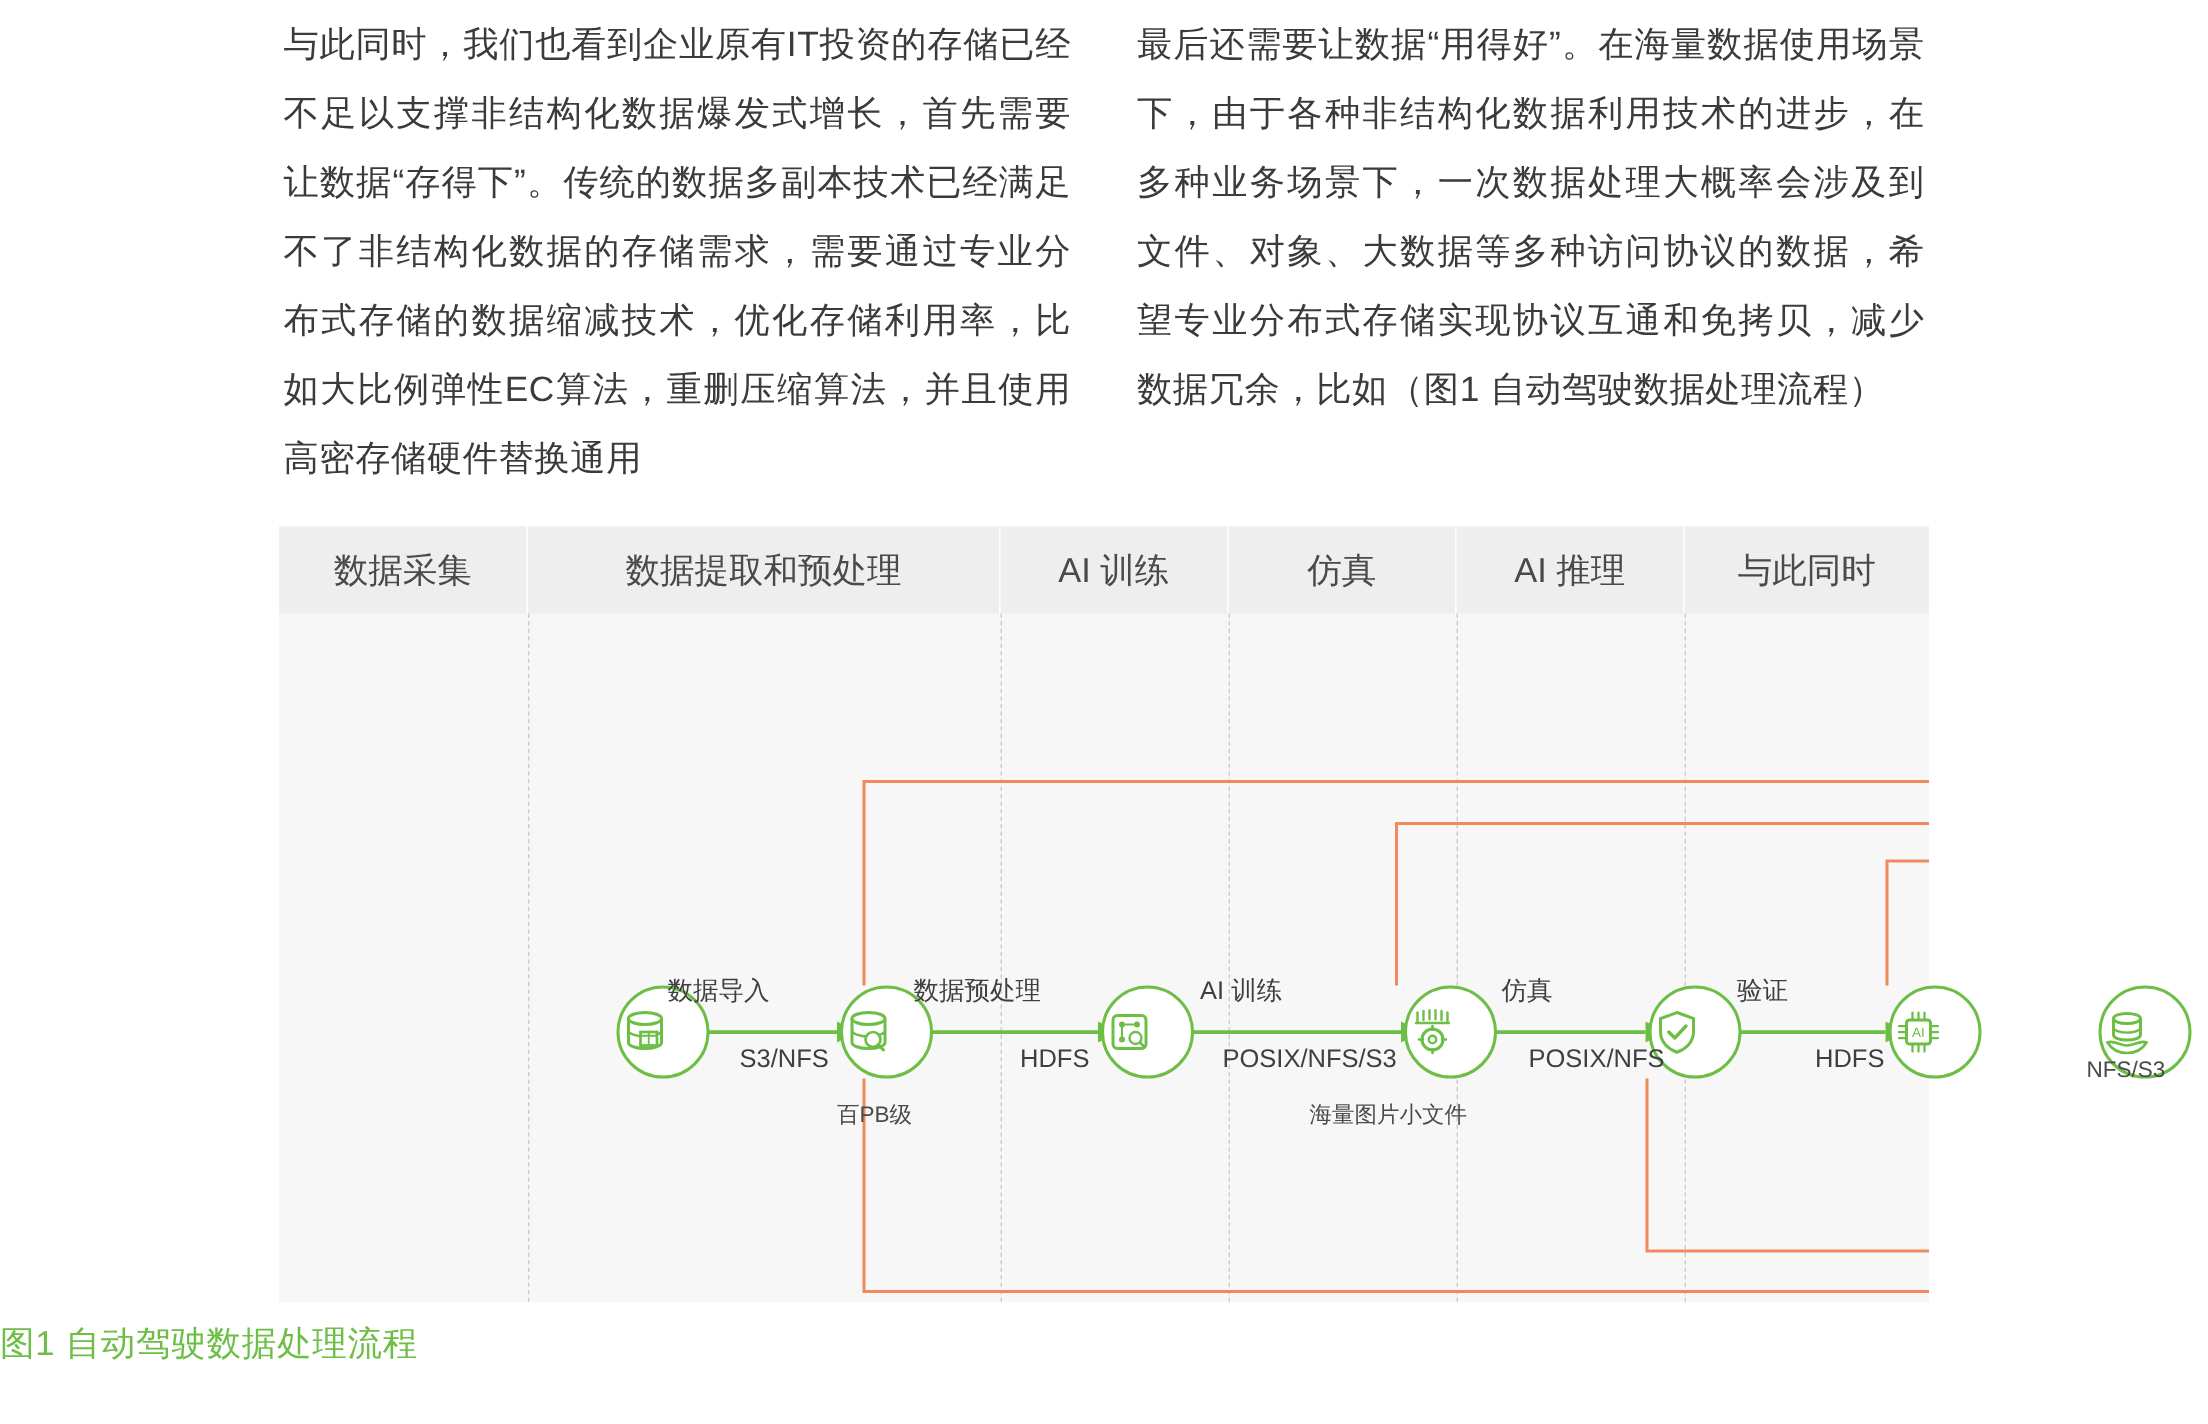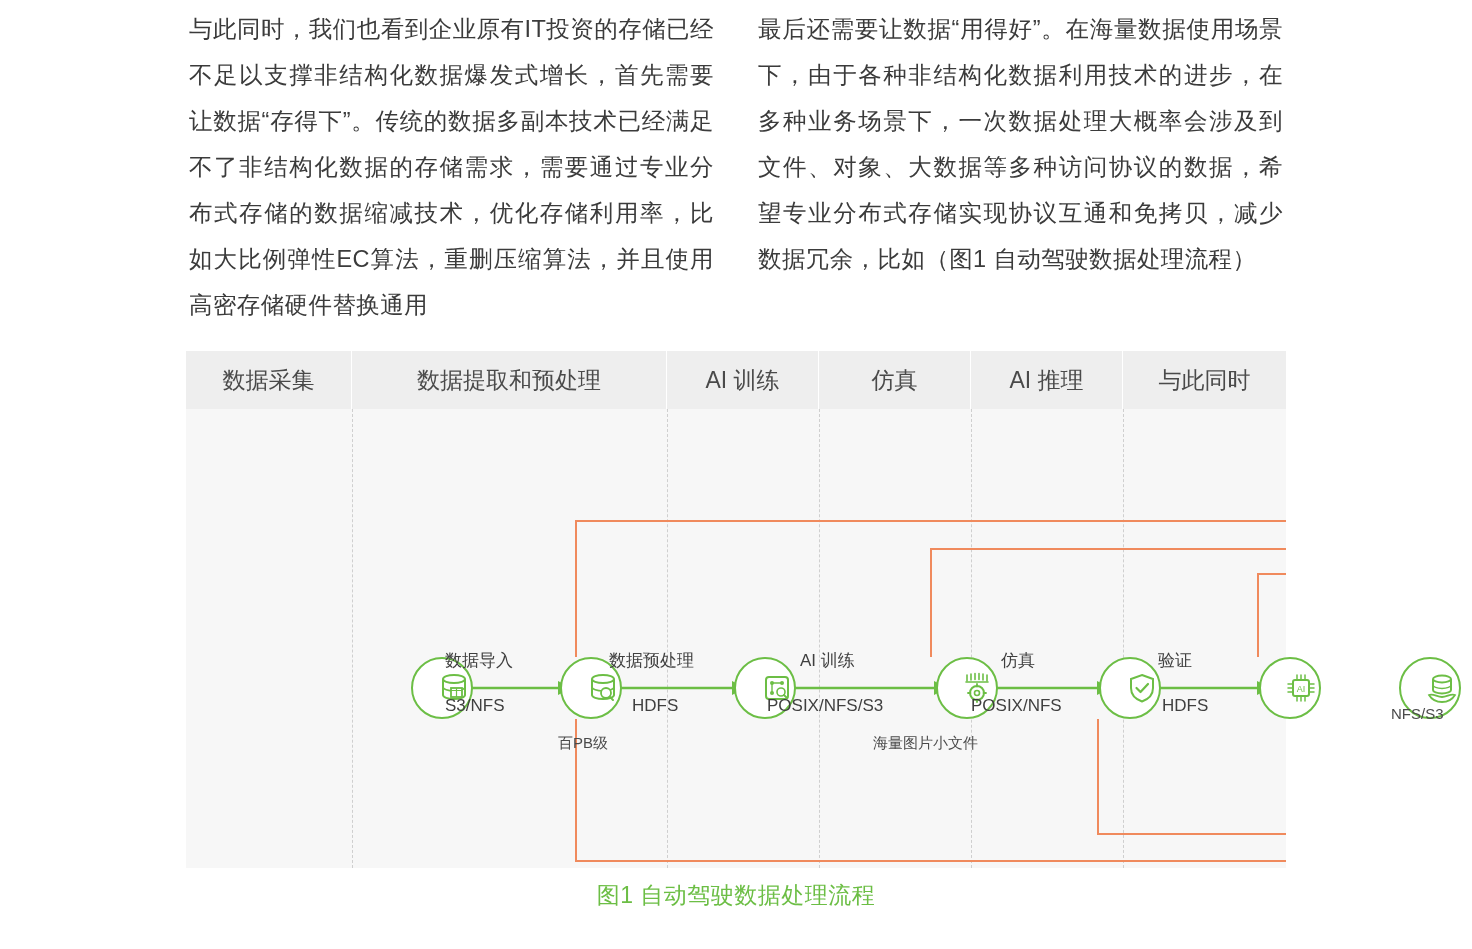--- a/index.html
+++ b/index.html
@@ -85,36 +85,37 @@
   .node {
     position: absolute;
     width: 62px;
     height: 62px;
     border-radius: 50%;
     background: #ffffff;
     border: 2px solid #6cbe45;
     box-sizing: border-box;
     display: flex;
     align-items: center;
-    justify-content: flex-end;
+    justify-content: flex-start;
   }
   .node svg { display: block; }
 
   
   .lbl {
     position: absolute;
     font-size: 17px;
     color: #3f3f3f;
     white-space: nowrap;
   }
   .lbl-sub {
     position: absolute;
     font-size: 17px;
     color: #3f3f3f;
     white-space: nowrap;
+    margin-left: 48px;
   }
   .lbl-note {
     position: absolute;
     font-size: 15px;
     color: #4a4a4a;
     white-space: nowrap;
   }
 
   
   #wires {
@@ -125,21 +126,21 @@
     height: 459px;
     pointer-events: none;
   }
 
   
   #caption {
     position: absolute;
     left: 0;
     top: 880px;
     width: 1472px;
-    text-align: center;
+    text-align: left;
     font-size: 23px;
     color: #6cbe45;
     letter-spacing: 0.5px;
   }
 </style>
 </head>
 <body>
 
 <div id="article">
   <div class="col">

